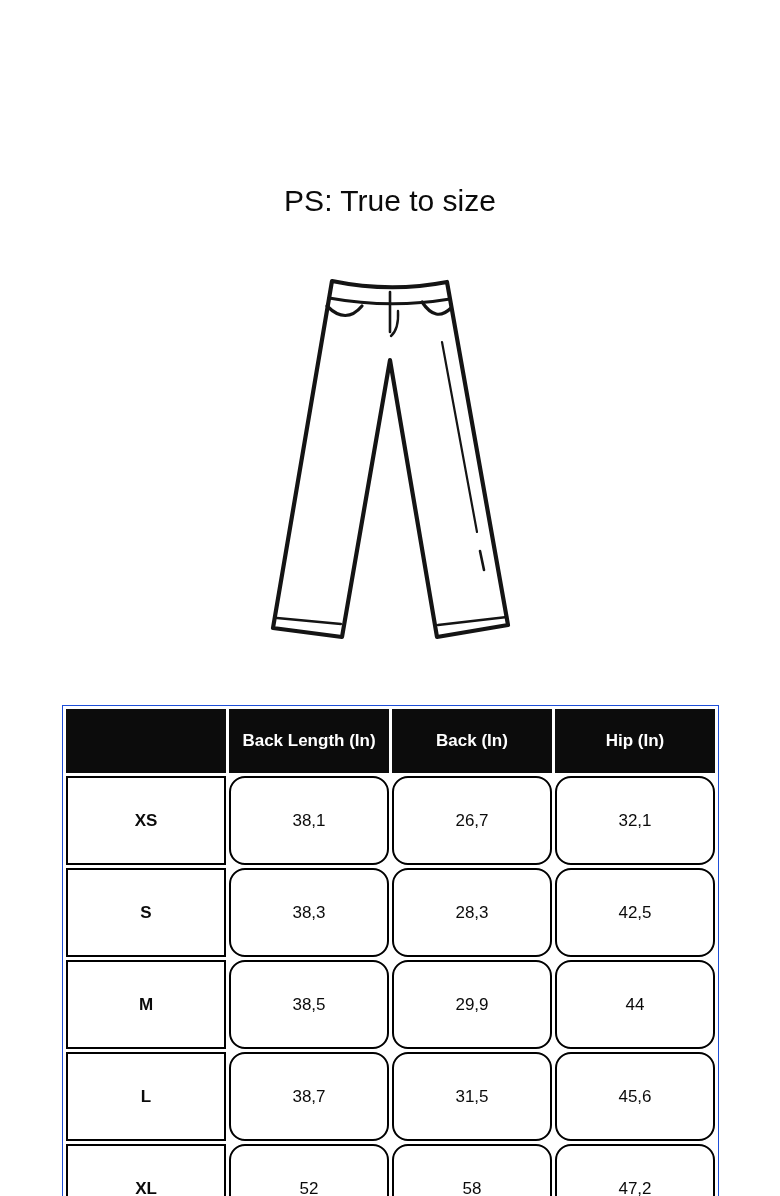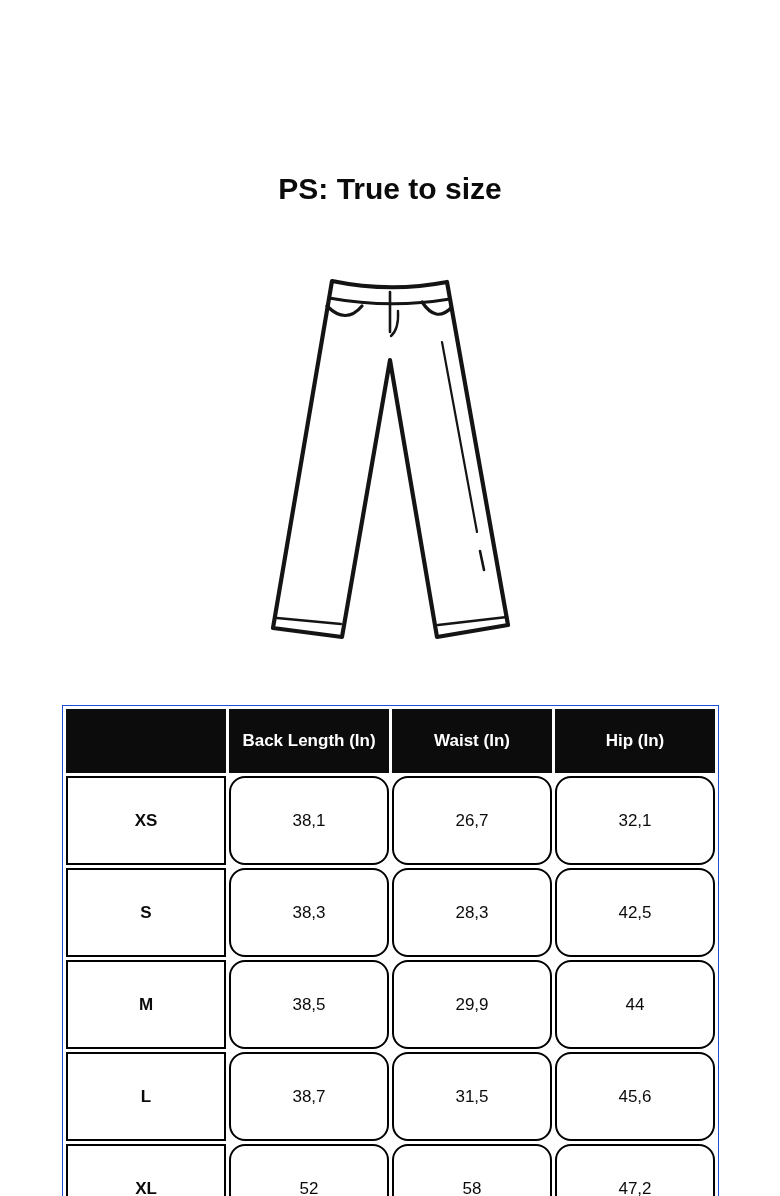--- a/index.html
+++ b/index.html
@@ -10,26 +10,26 @@
   }
   .canvas {
     position: relative;
     width: 780px;
     height: 1196px;
     background: #ffffff;
     overflow: hidden;
   }
   .page-title {
     position: absolute;
-    top: 172px;
+    top: 184px;
     left: 0;
     width: 780px;
     text-align: center;
     font-size: 30px;
-    font-weight: 700;
+    font-weight: 400;
     color: #0b0b0b;
     letter-spacing: 0px;
   }
   .pants-wrap {
     position: absolute;
     left: 240px;
     top: 260px;
     width: 300px;
     height: 400px;
   }
@@ -97,21 +97,21 @@
 
       <path d="M 198 365 L 267 357" stroke="#141414" stroke-width="2.4" stroke-linecap="round"></path>
     </svg>
   </div>
 
   <table class="size-table">
     <thead>
       <tr>
         <th></th>
         <th>Back Length (In)</th>
-        <th>Waist (In)</th>
+        <th>Back (In)</th>
         <th>Hip (In)</th>
       </tr>
     </thead>
     <tbody>
       <tr>
         <th>XS</th>
         <td>38,1</td>
         <td>26,7</td>
         <td>32,1</td>
       </tr>

